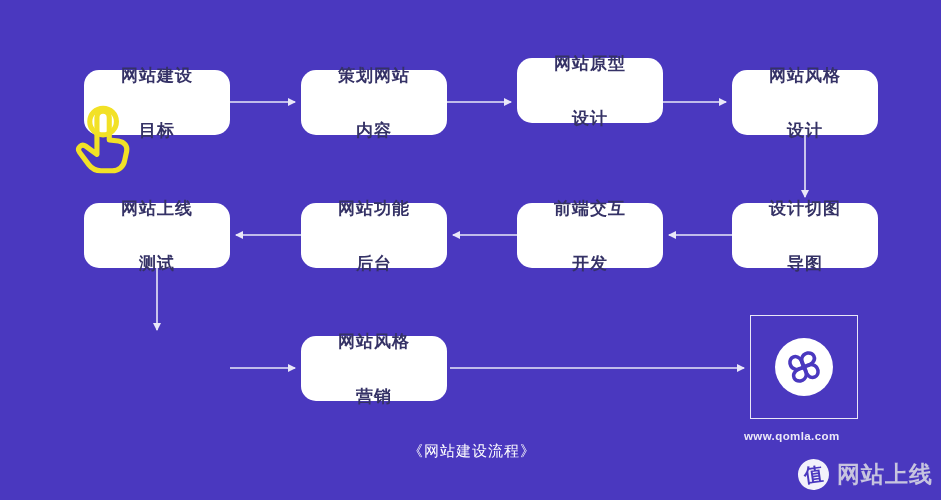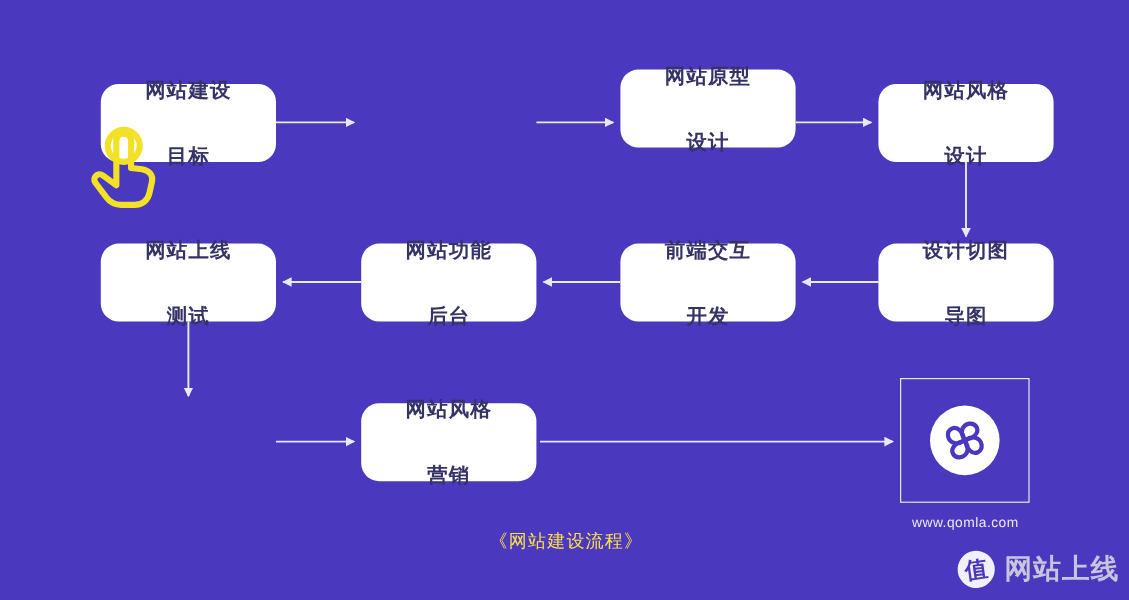--- a/index.html
+++ b/index.html
@@ -31,25 +31,25 @@
     position:absolute;left:750px;top:315px;width:108px;height:104px;
     border:1.5px solid rgba(255,255,255,0.88);
     display:flex;align-items:center;justify-content:center;
   }
   .logo-circle{
     width:58px;height:58px;border-radius:50%;background:#ffffff;
     display:flex;align-items:center;justify-content:center;
   }
   .logo-url{
     position:absolute;left:744px;top:430px;width:121px;
-    text-align:center;font-size:11.5px;color:#ece9f8;letter-spacing:.4px;
+    font-size:11.5px;color:#ece9f8;letter-spacing:.4px;font-weight:bold;
   }
   .caption{
     position:absolute;left:352px;top:442px;width:240px;text-align:center;
-    font-size:15px;color:#fde047;letter-spacing:1px;
+    font-size:15px;color:#ffffff;letter-spacing:1px;
   }
   .watermark{
     position:absolute;right:8px;bottom:9px;height:34px;
     display:flex;align-items:center;gap:8px;
   }
   .wm-badge{
     width:31px;height:31px;border-radius:50%;
     background:rgba(255,255,255,0.93);color:var(--logo-purple);
     font-size:19px;font-weight:bold;display:flex;align-items:center;justify-content:center;
     transform:rotate(-8deg);
@@ -80,20 +80,24 @@
       <line x1="301" y1="235" x2="236" y2="235" marker-end="url(#ah)"></line>
       <line x1="157" y1="268" x2="157" y2="330" marker-end="url(#ah)"></line>
       <line x1="230" y1="368" x2="295" y2="368" marker-end="url(#ah)"></line>
       <line x1="450" y1="368" x2="744" y2="368" marker-end="url(#ah)"></line>
     </g>
   </svg>
 
   <div class="node" style="left:84px;top:70px">
     <span>网站建设</span>
     <span>目标</span>
+  </div>
+  <div class="node" style="left:301px;top:70px">
+    <span>策划网站</span>
+    <span>内容</span>
   </div>
   <div class="node" style="left:517px;top:58px">
     <span>网站原型</span>
     <span>设计</span>
   </div>
   <div class="node" style="left:732px;top:70px">
     <span>网站风格</span>
     <span>设计</span>
   </div>
 

